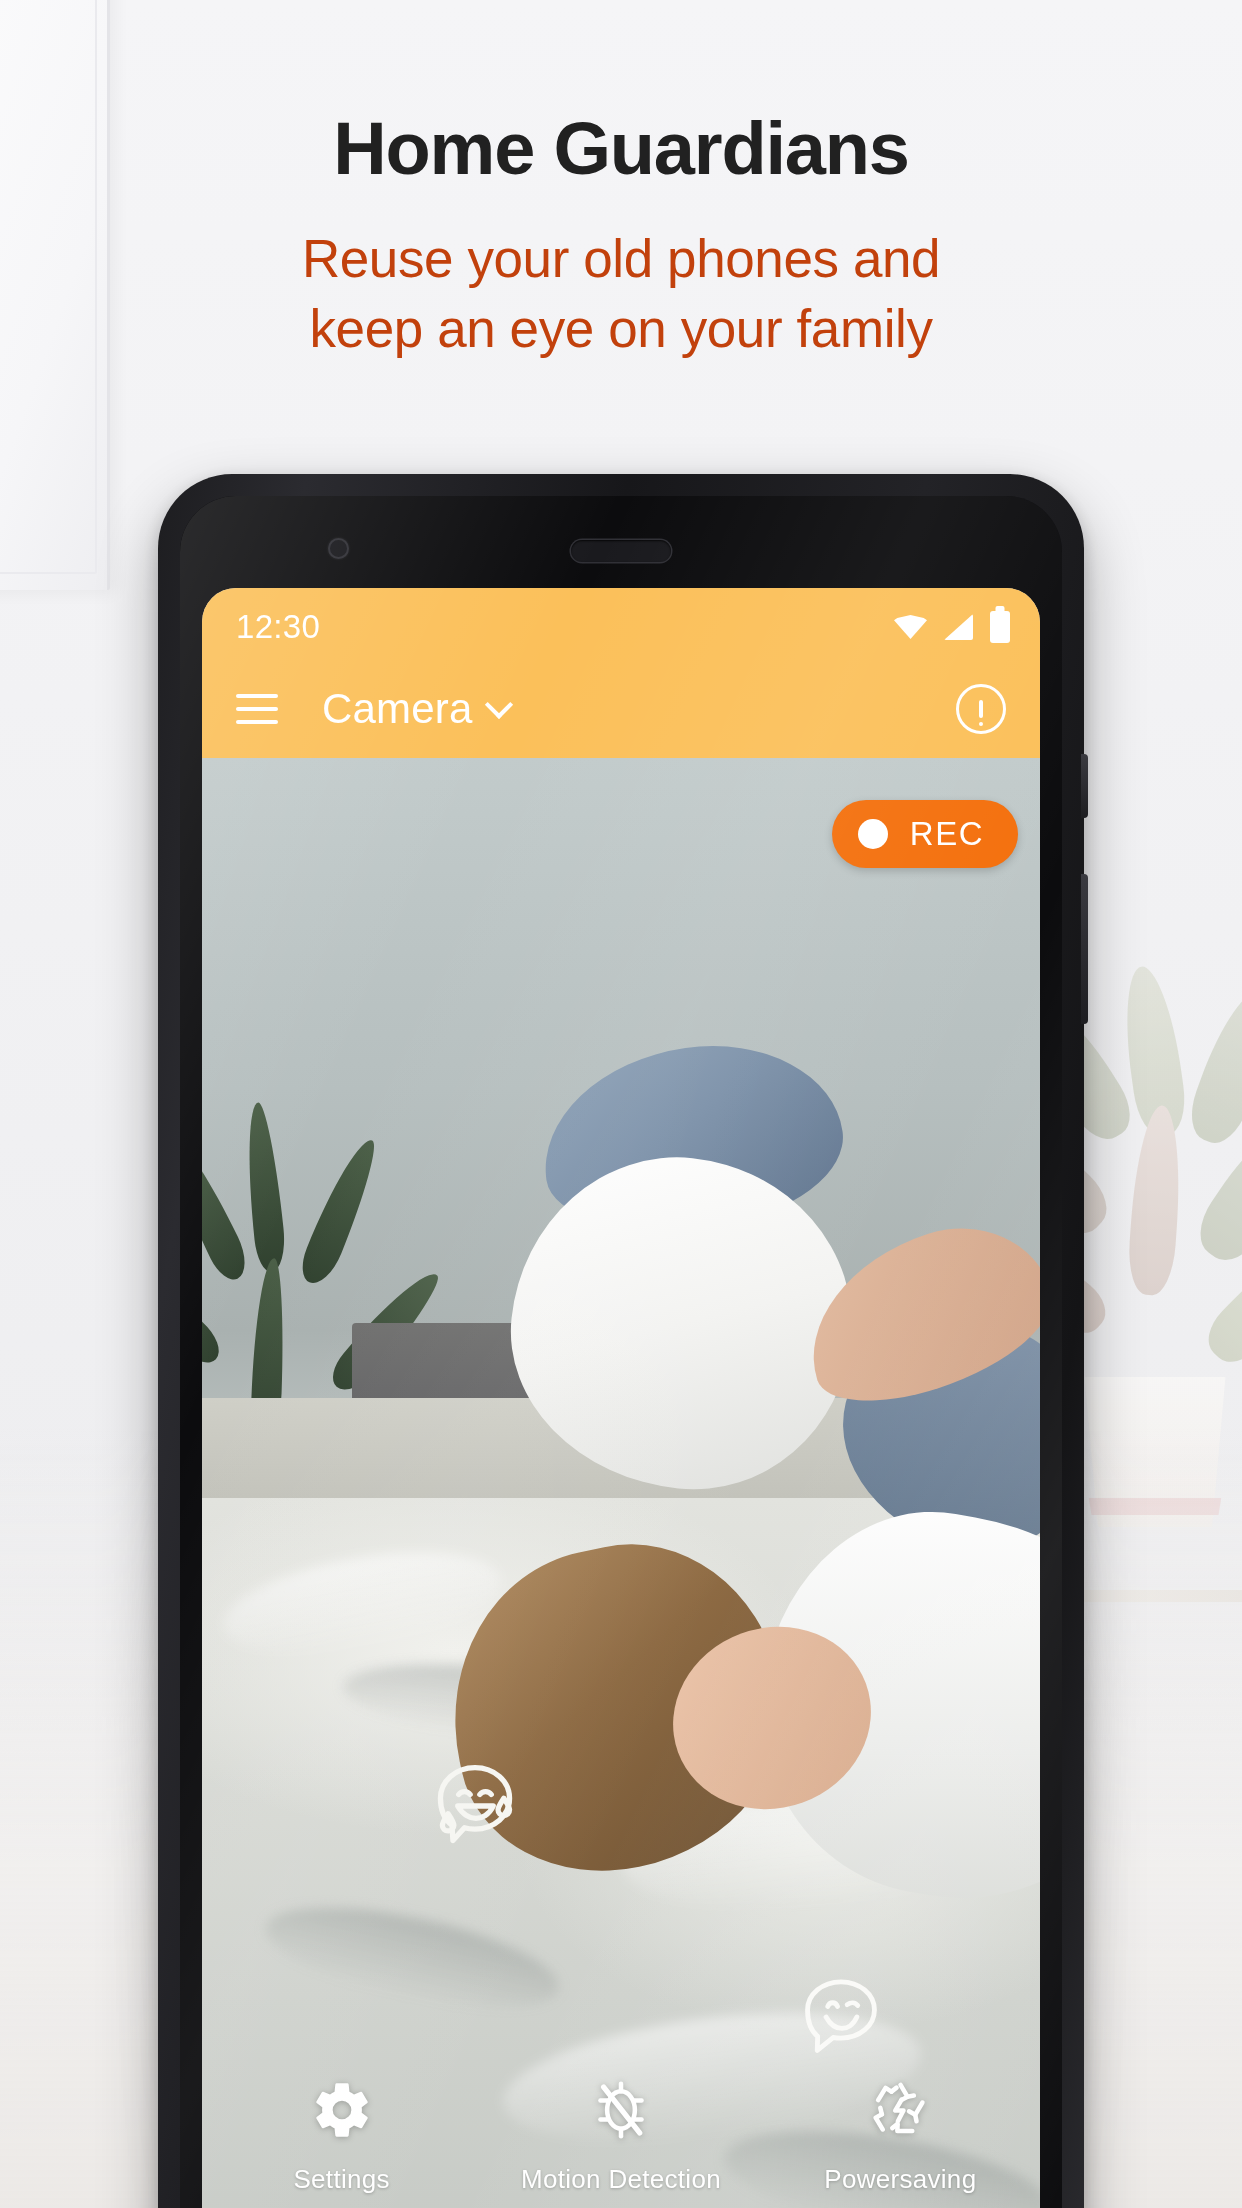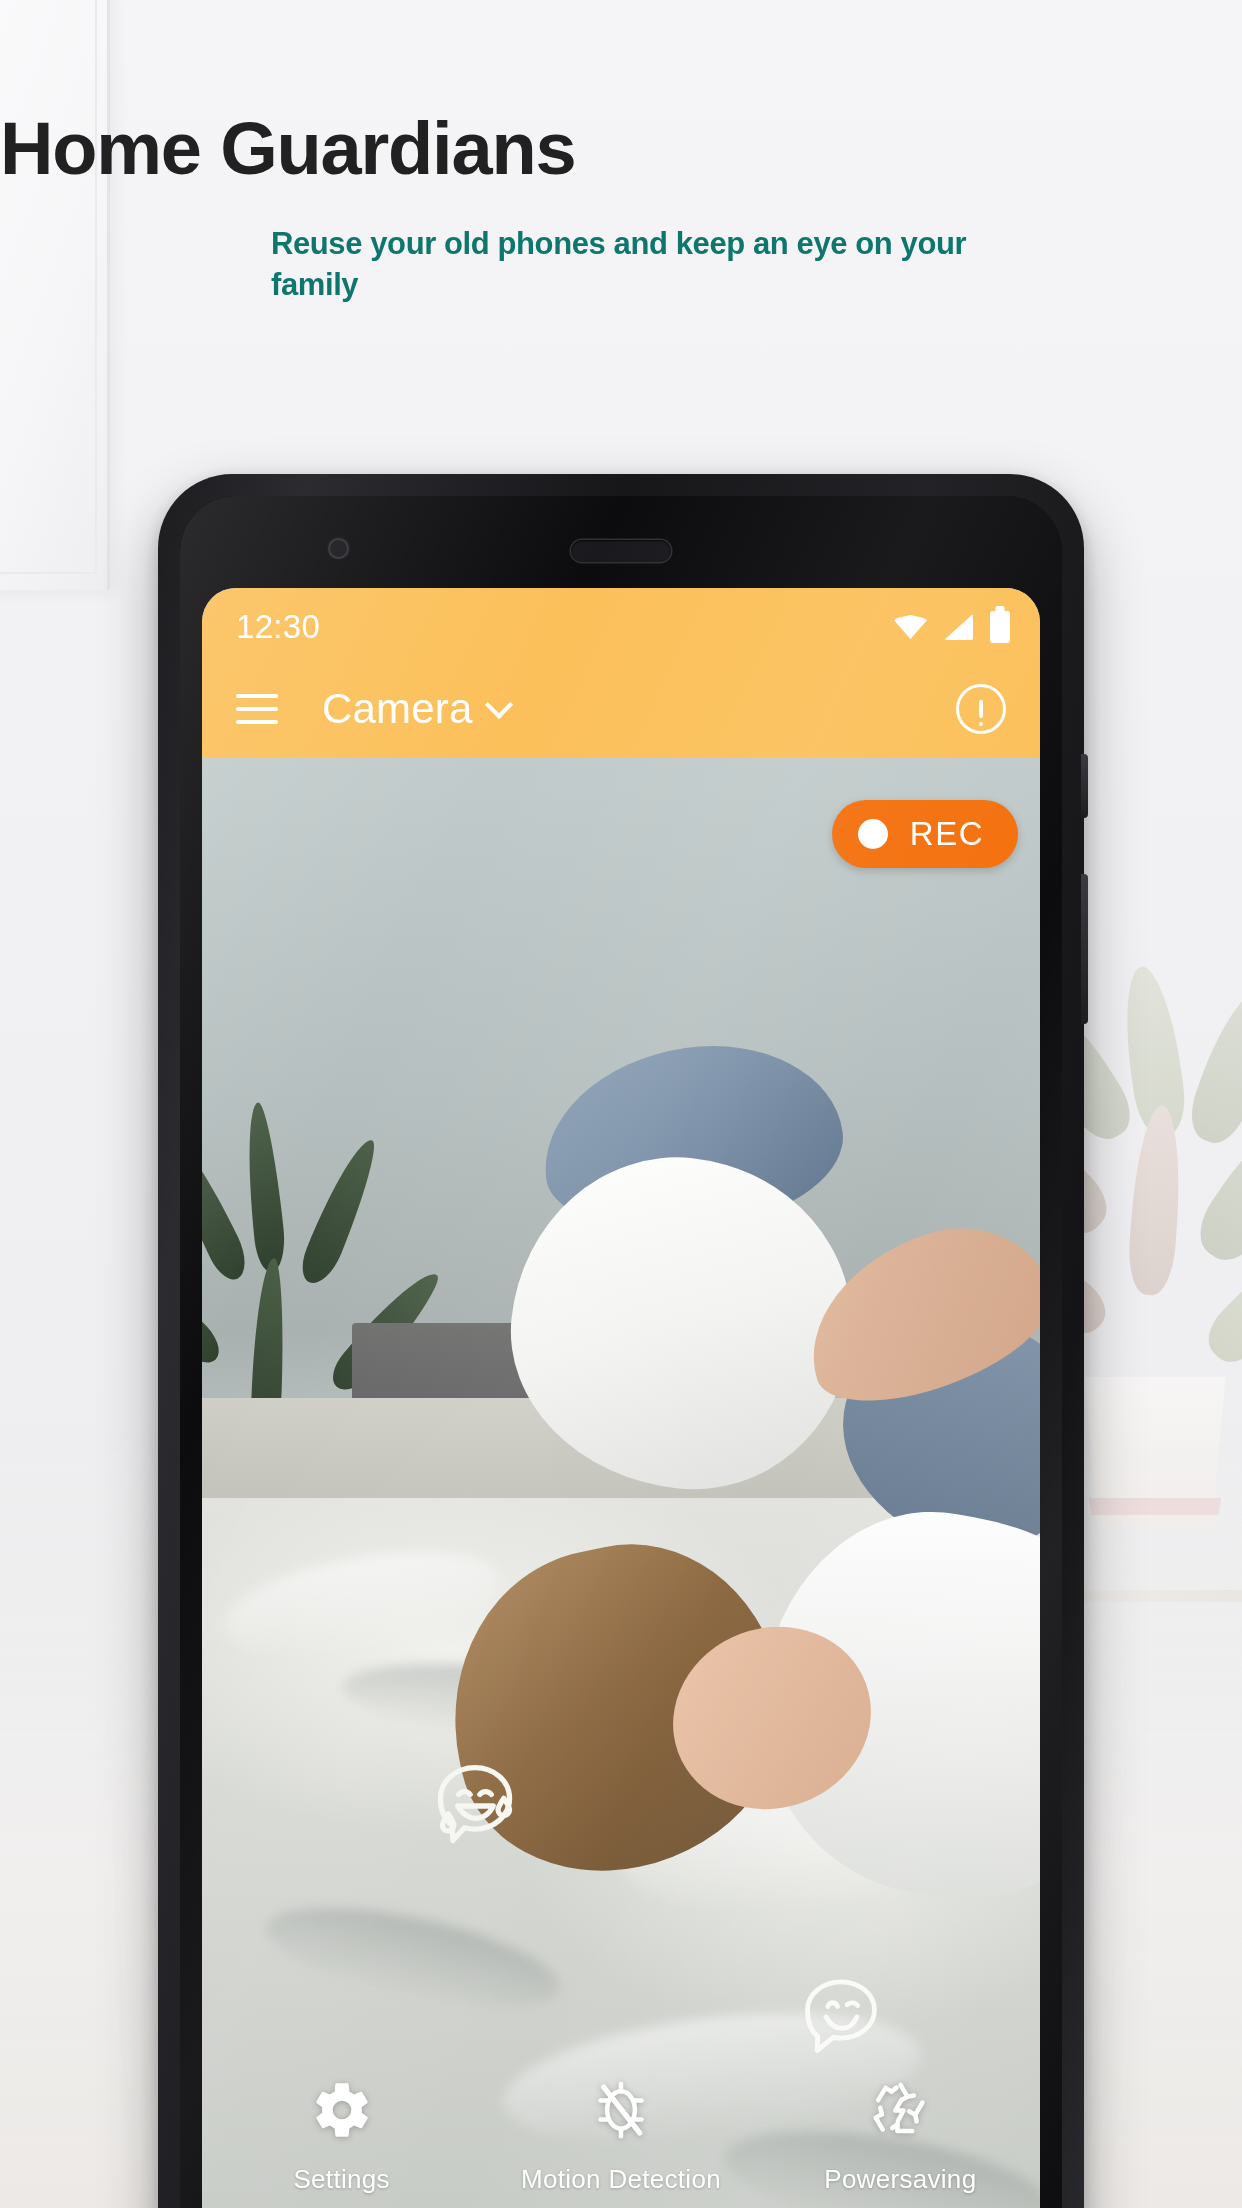--- a/index.html
+++ b/index.html
@@ -53,30 +53,30 @@
     background:#e9c5c6; opacity:.85;
     clip-path: polygon(2% 0, 98% 0, 96% 100%, 4% 100%);
   }
   .shelf{
     position:absolute; right:0; top:1590px; width:200px; height:12px;
     background:linear-gradient(90deg,#efece8,#e6e2dd);
   }
 
   
   .headline-block{
-    position:absolute; left:0; right:0; top:112px; 
+    position:absolute; left:0; right:0; top:112px; text-align:center;
     z-index:5;
   }
   .headline{
     font-size: 74px; font-weight: 700; color:#212121;
     letter-spacing:-1.2px; line-height:1.0;
   }
   .subhead{
     margin-top: 38px;
-    font-size: 31px; font-weight:700; color:#0f766e;
+    font-size: 53px; font-weight:400; color:#c2410c;
     line-height: 1.32; letter-spacing:-0.4px;
     max-width: 700px; margin-left:auto; margin-right:auto;
   }
 
   
   .phone{
     position:absolute; left:158px; top:474px;
     width:926px; height:1790px;
     border-radius:74px 74px 0 0;
     background:linear-gradient(100deg,#1d1d20 0%, #2b2b30 12%, #17171a 38%, #232327 62%, #141416 86%, #2a2a2e 100%);

